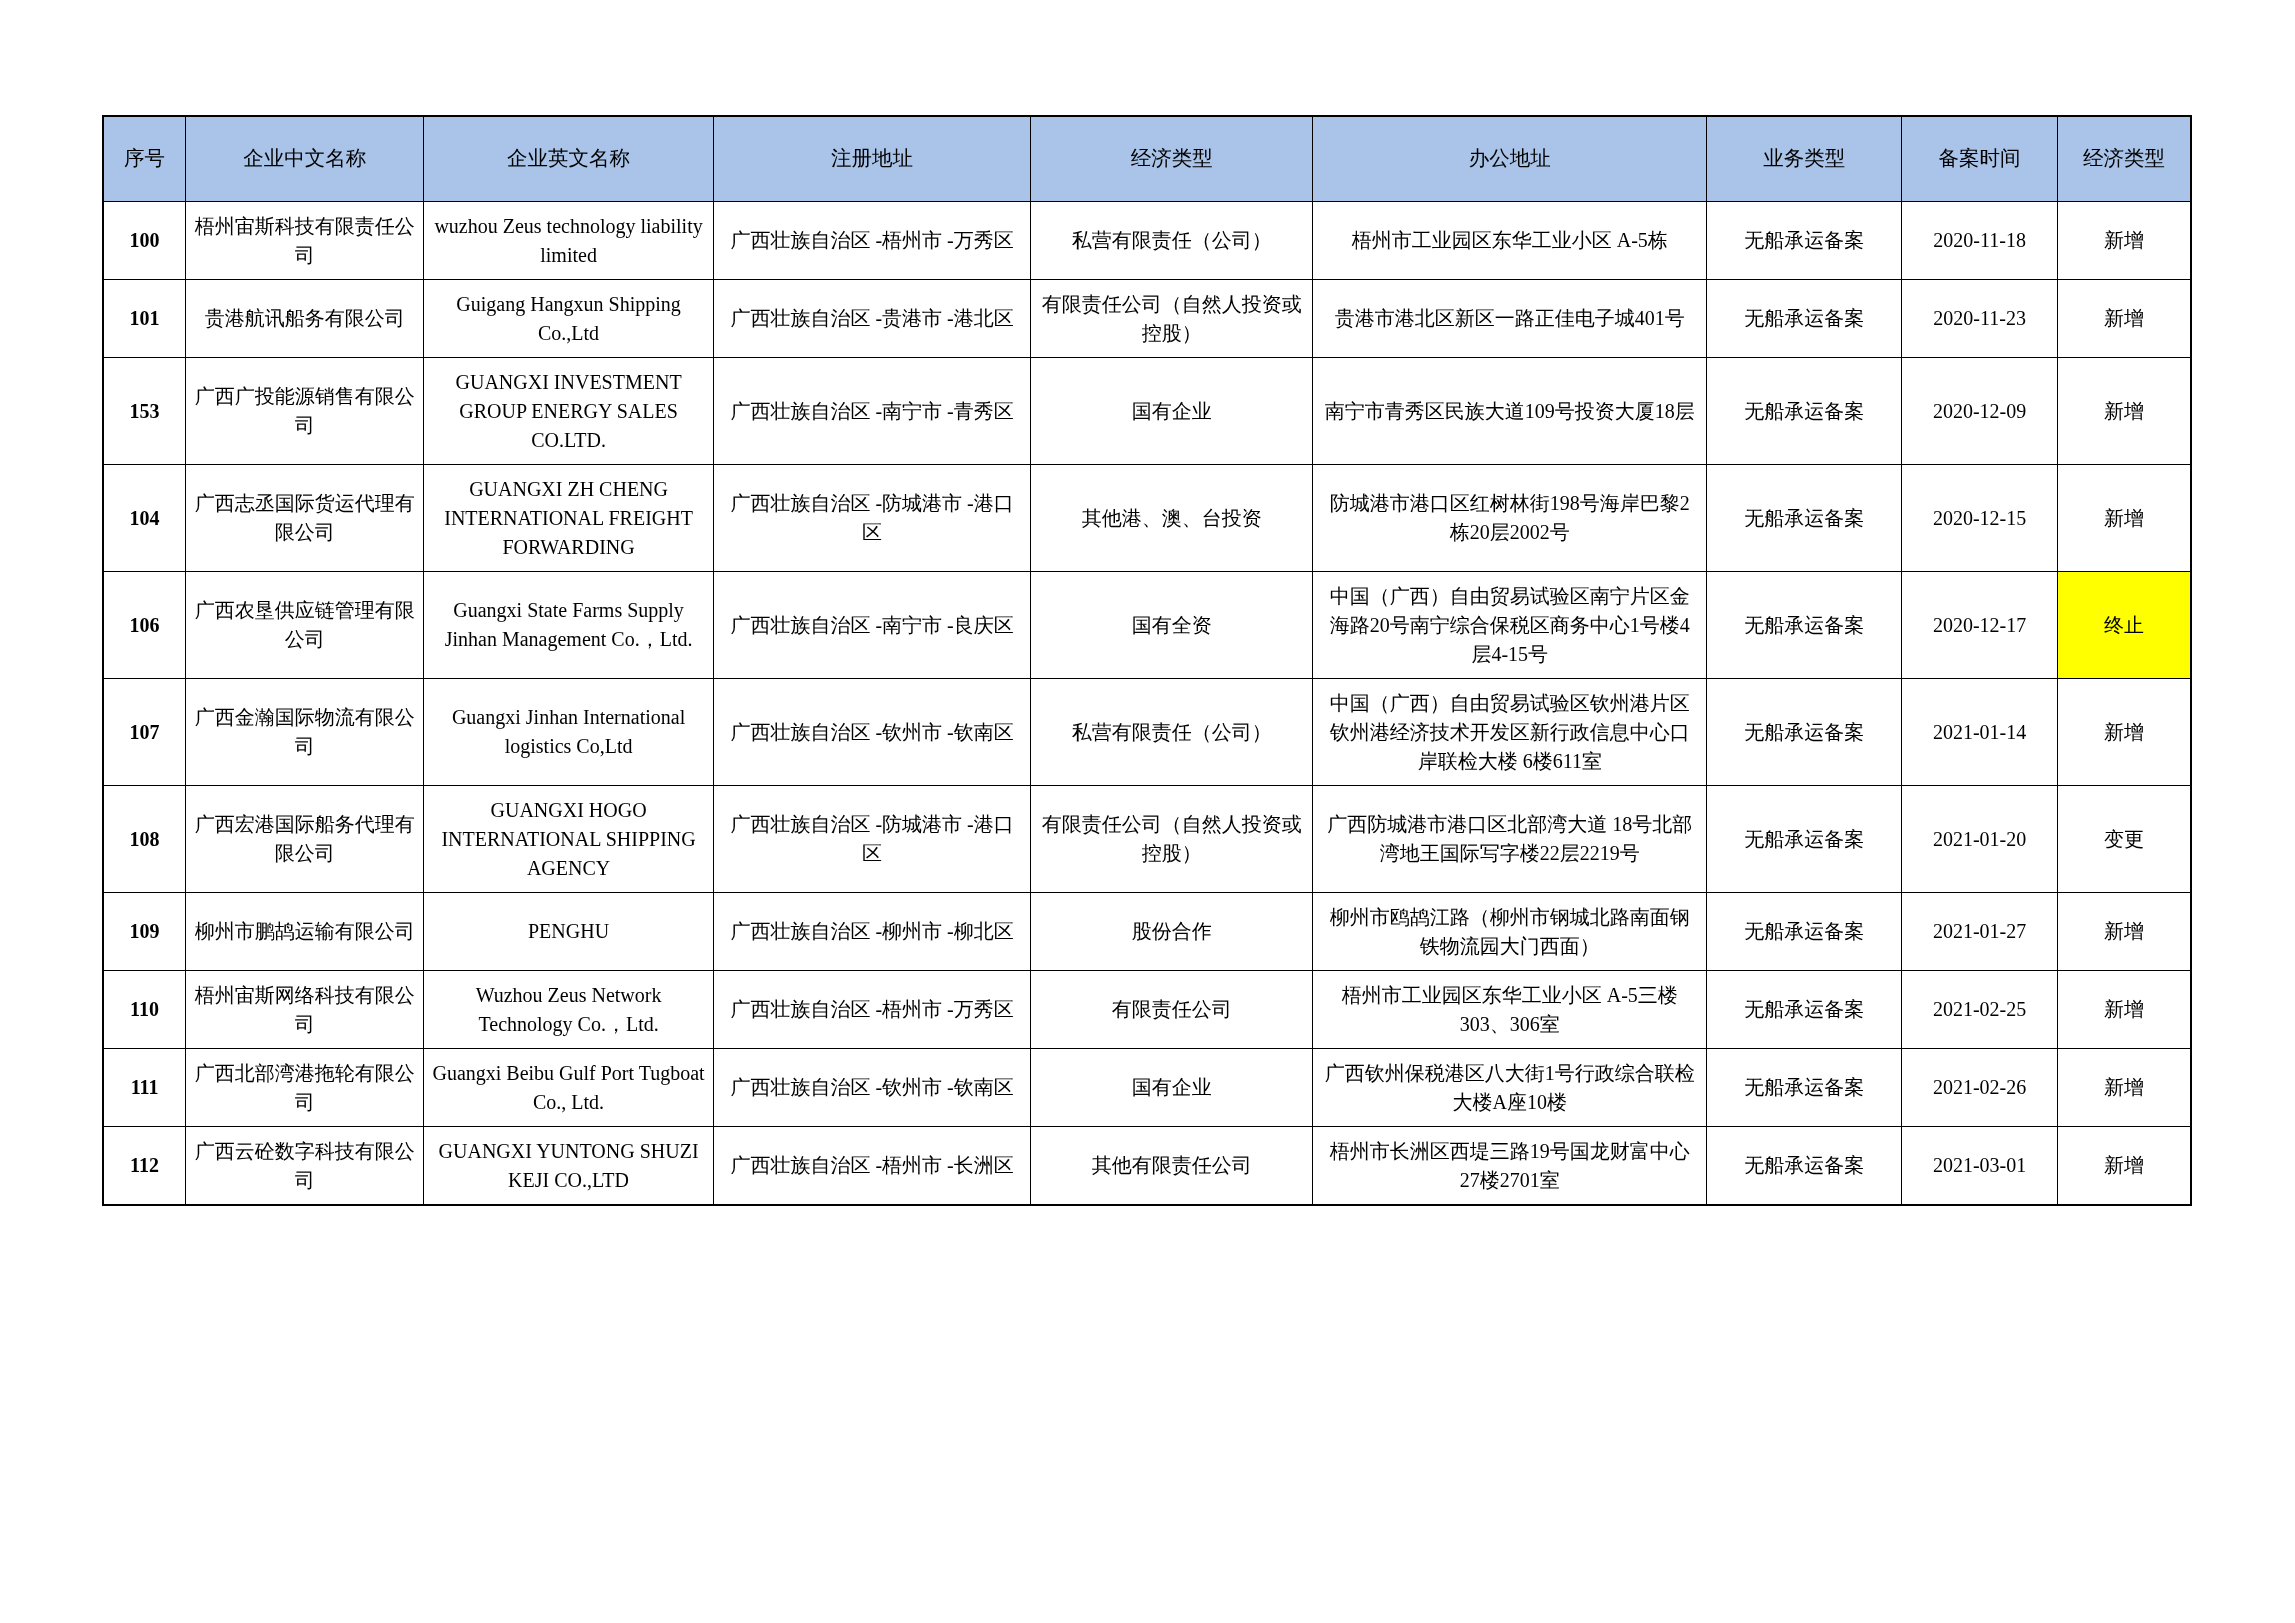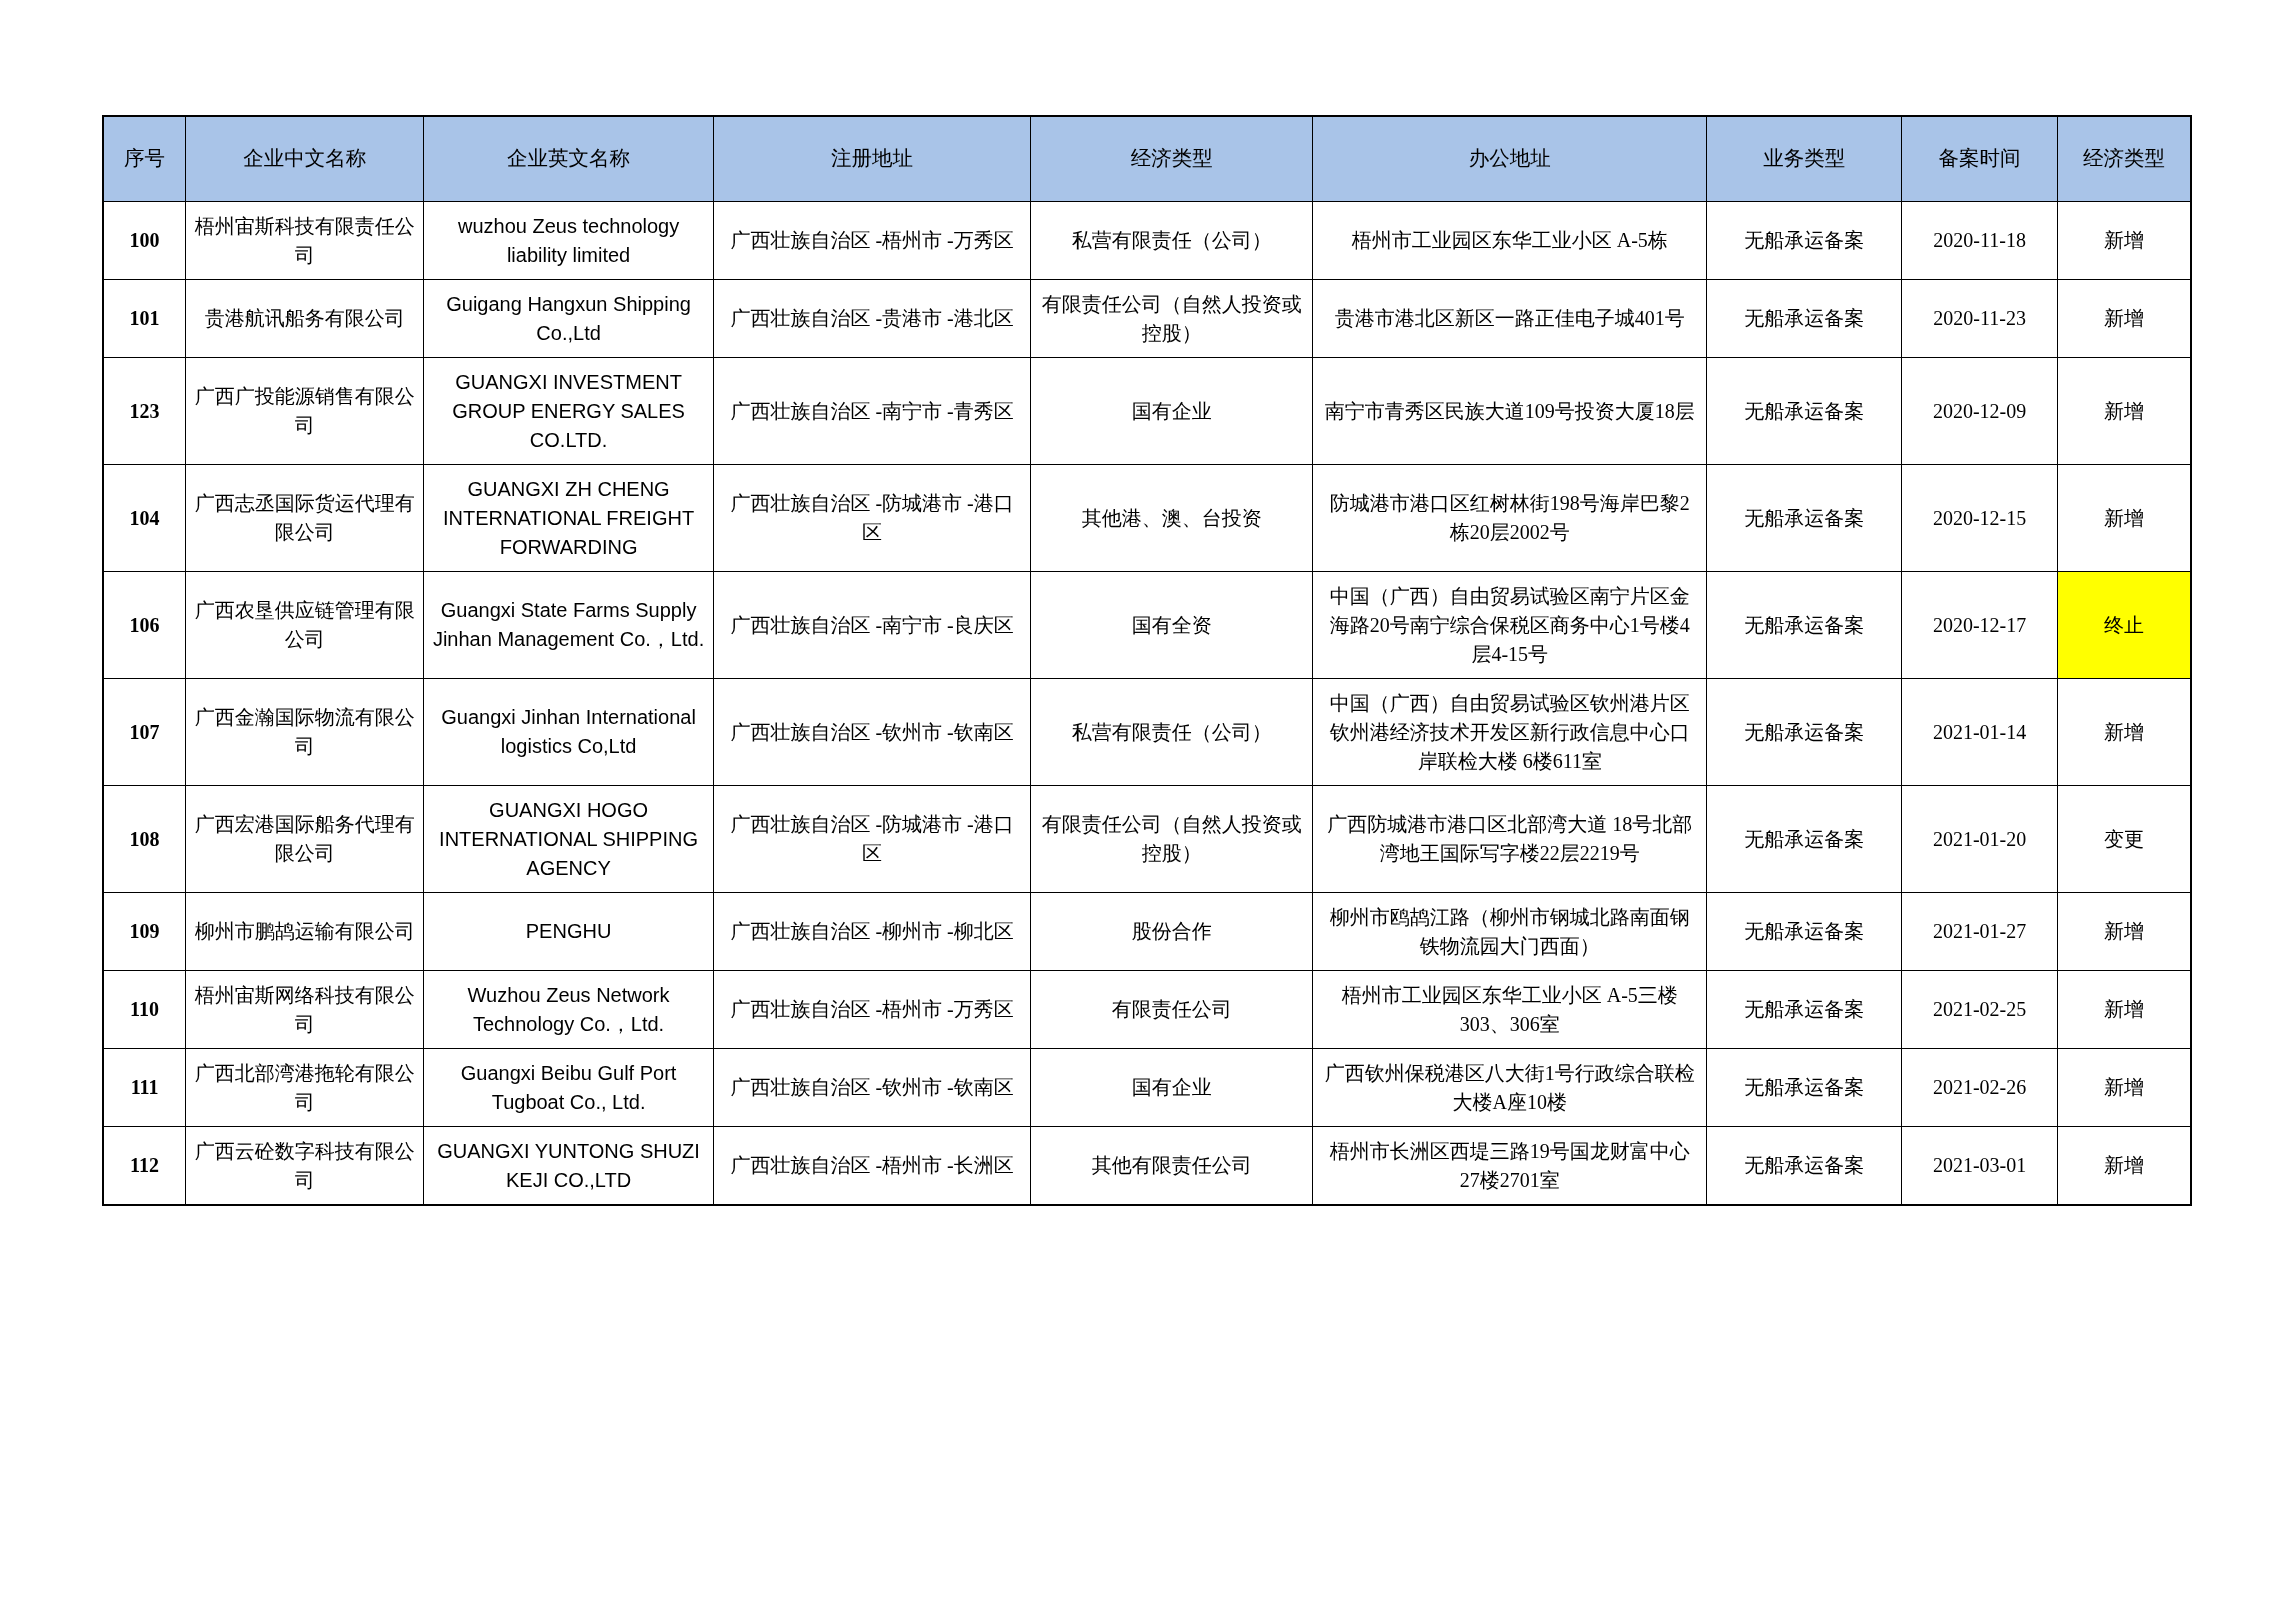--- a/index.html
+++ b/index.html
@@ -42,21 +42,21 @@
     height: 65px;
     color: #000;
   }
   tbody td {
     font-size: 20px;
     color: #000;
     background: #ffffff;
   }
   td.idx { font-size: 20px; font-weight: bold; }
   td.en {
-    font-family: Liberation Sans, sans-serif;
+    font-family: Liberation Serif, serif;
   }
   td.status-end {
     background: #ffff00;
   }
   
   col.c-idx   { width: 78px; }
   col.c-cn    { width: 225px; }
   col.c-en    { width: 273px; }
   col.c-reg   { width: 300px; }
   col.c-eco   { width: 266px; }
@@ -111,21 +111,21 @@
         <td>贵港航讯船务有限公司</td>
         <td class="en">Guigang Hangxun Shipping Co.,Ltd</td>
         <td>广西壮族自治区 -贵港市 -港北区</td>
         <td>有限责任公司（自然人投资或控股）</td>
         <td>贵港市港北区新区一路正佳电子城401号</td>
         <td>无船承运备案</td>
         <td>2020-11-23</td>
         <td>新增</td>
       </tr>
       <tr>
-        <td class="idx">123</td>
+        <td class="idx">153</td>
         <td>广西广投能源销售有限公司</td>
         <td class="en">GUANGXI INVESTMENT GROUP ENERGY SALES CO.LTD.</td>
         <td>广西壮族自治区 -南宁市 -青秀区</td>
         <td>国有企业</td>
         <td>南宁市青秀区民族大道109号投资大厦18层</td>
         <td>无船承运备案</td>
         <td>2020-12-09</td>
         <td>新增</td>
       </tr>
       <tr>

